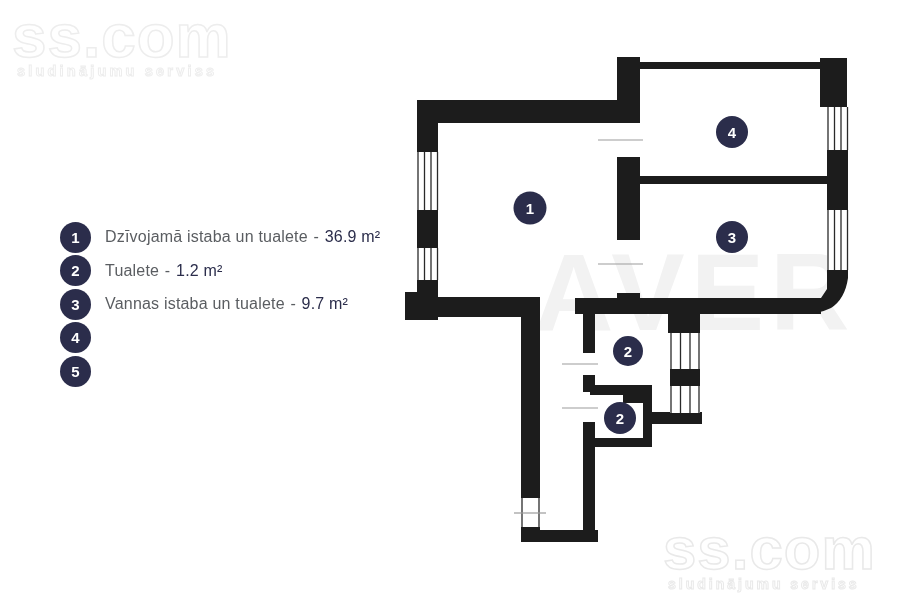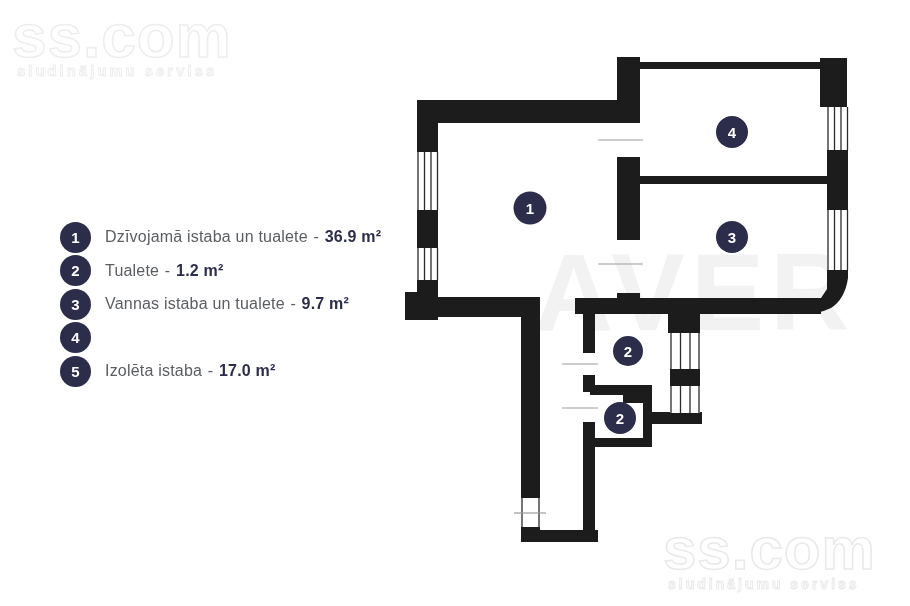--- a/index.html
+++ b/index.html
@@ -38,21 +38,21 @@
     width:31px;height:31px;border-radius:50%;
     background:#2b2d4b;color:#ffffff;
     font-weight:700;font-size:15px;
     display:flex;align-items:center;justify-content:center;
     margin-right:14px;flex:0 0 auto;
   }
   .legend-text{
     font-size:16px;color:#5a5d61;letter-spacing:0.2px;white-space:nowrap;
   }
   .legend-text .sep{margin:0 1px;}
-  .legend-text b{color:#2b2d4b;font-weight:700;}
+  .legend-text b{color:#2b2d4b;font-weight:400;}
   
   .plan{
     position:absolute;left:0;top:0;z-index:1;
   }
   .wall{fill:#1c1c1c;stroke:none;}
   .thinline{stroke:#2a2a2a;stroke-width:1.3;}
   .tick{stroke:#9b9b9b;stroke-width:1.2;}
   .winbox{fill:#ffffff;}
   .marker{fill:#2b2d4b;}
   .marker-num{
@@ -83,21 +83,20 @@
   </div>
   <div class="legend-item">
     <div class="badge">3</div>
     <div class="legend-text"><span>Vannas istaba un tualete</span> <span class="sep">-</span> <b>9.7 m²</b></div>
   </div>
   <div class="legend-item">
     <div class="badge">4</div>
   </div>
   <div class="legend-item">
     <div class="badge">5</div>
-    <div class="legend-text"><span>Izolēta istaba</span> <span class="sep">-</span> <b>17.0 m²</b></div>
   </div>
 </div>
 
 <svg class="plan" width="910" height="606" viewBox="0 0 910 606">
 
   <g>
     <rect class="wall" x="418" y="100" width="200" height="23"></rect>
     <rect class="wall" x="417" y="100" width="21" height="52"></rect>
     <rect class="wall" x="417" y="210" width="21" height="38"></rect>
     <rect class="wall" x="417" y="280" width="21" height="40"></rect>

